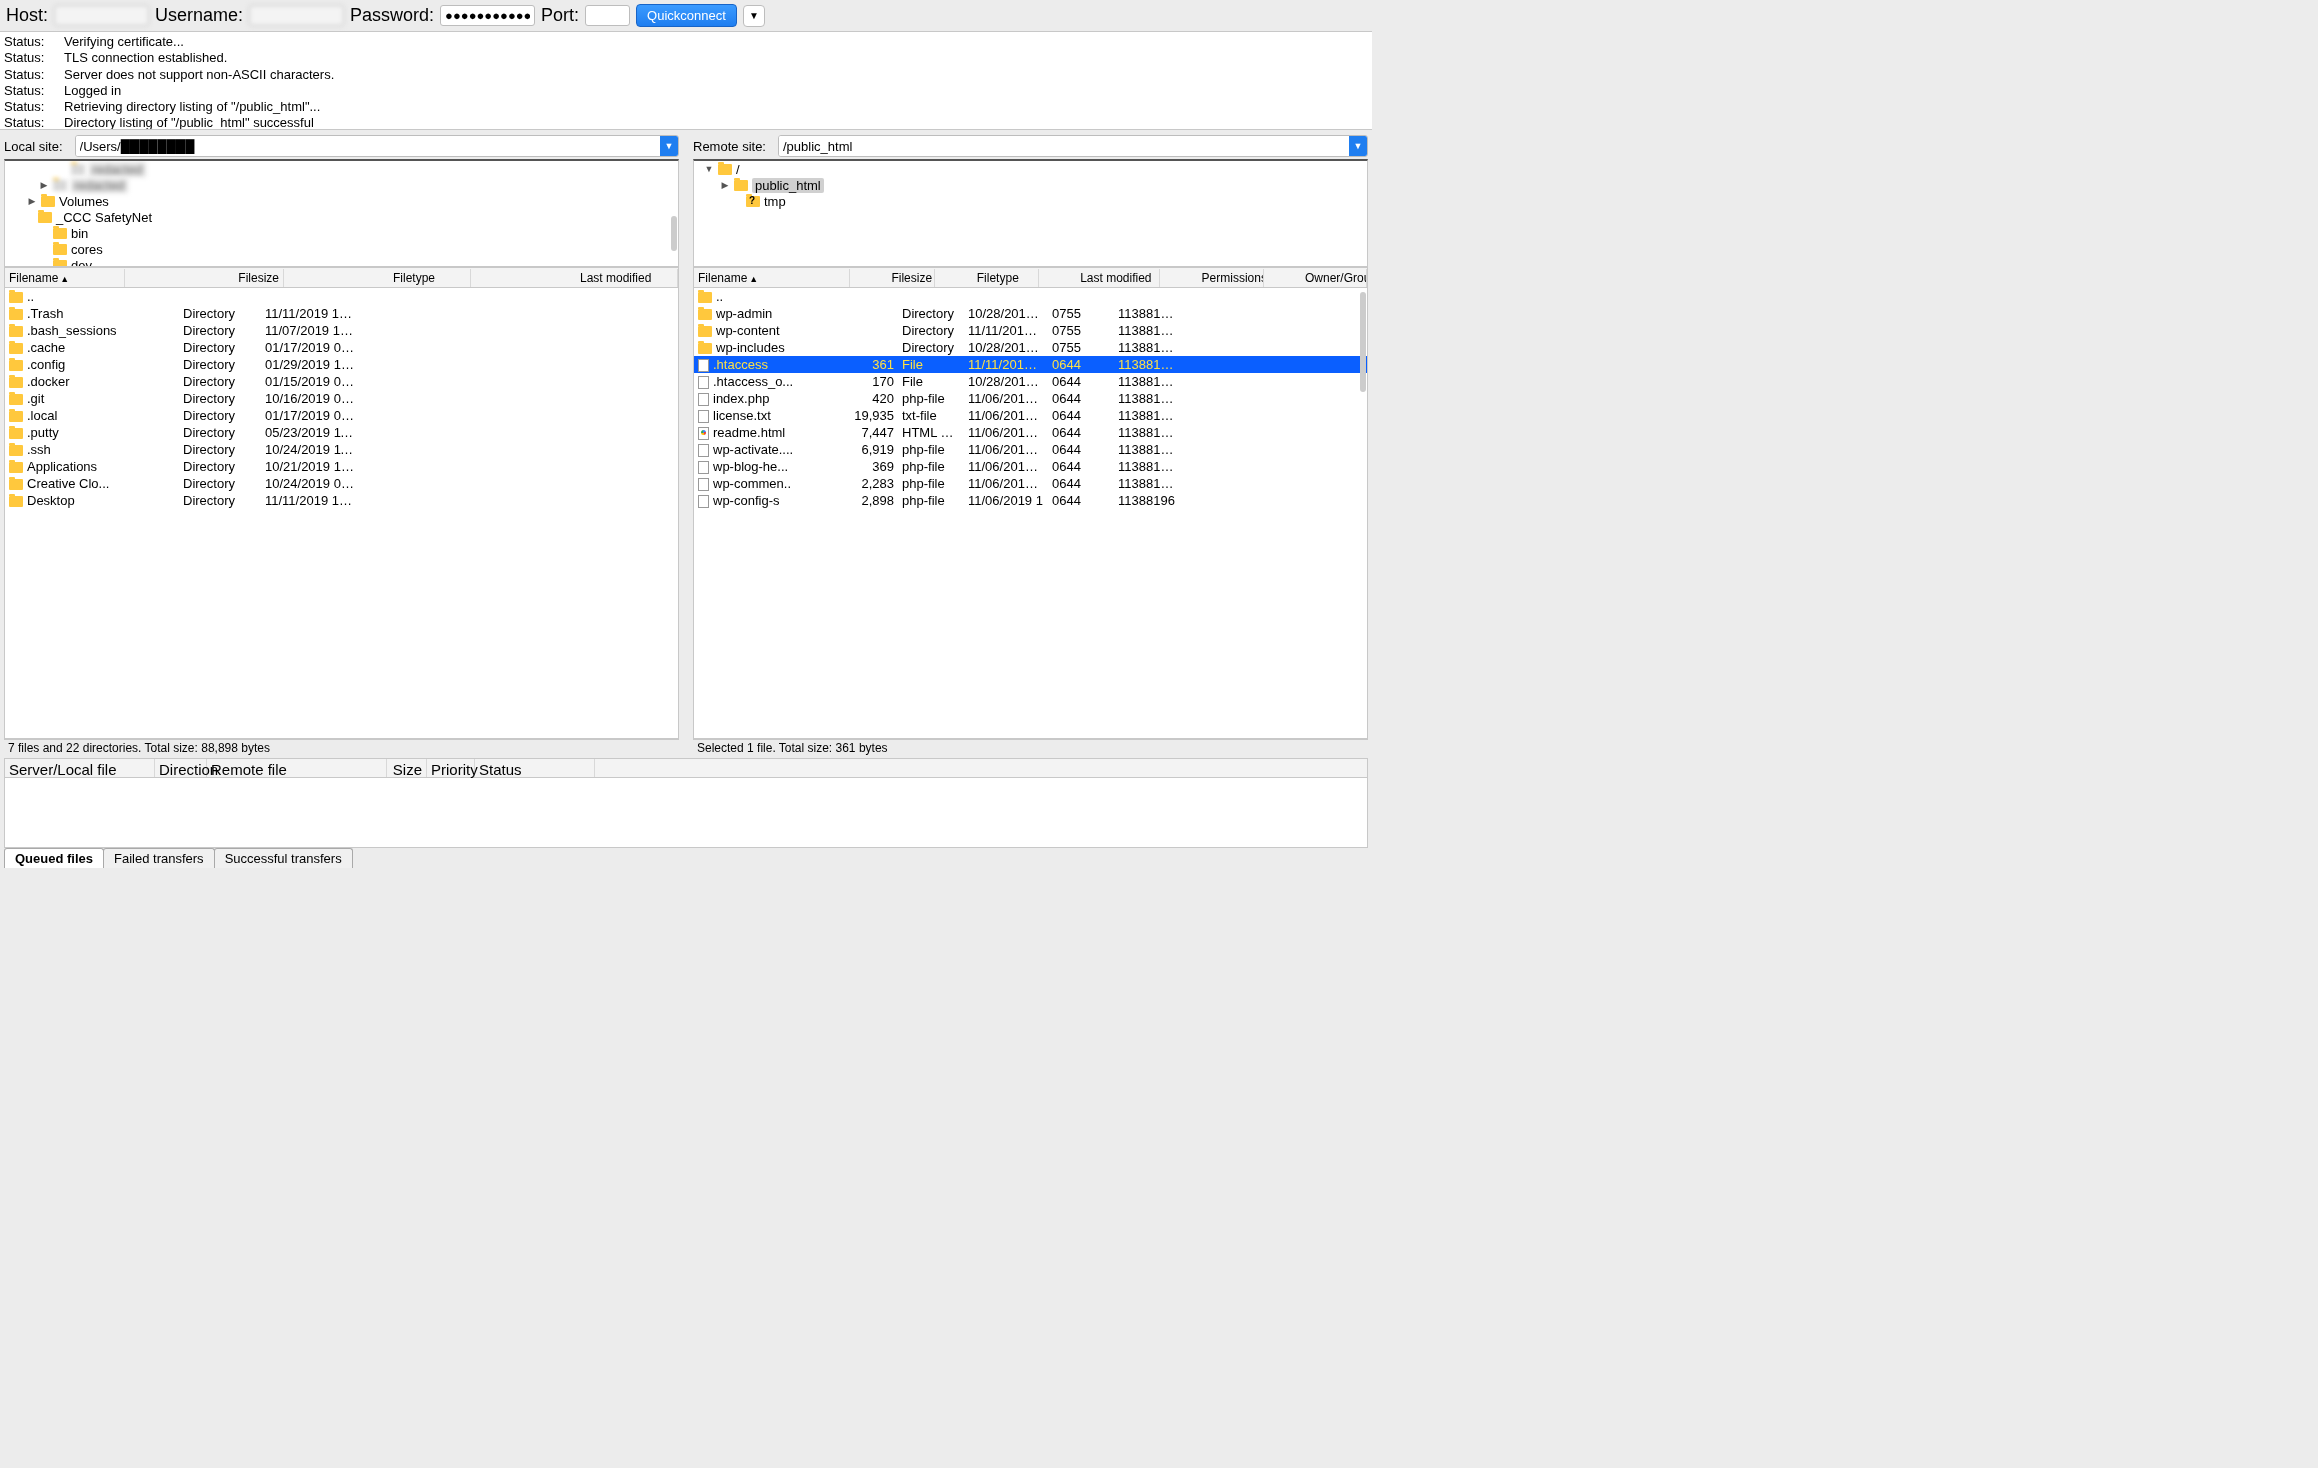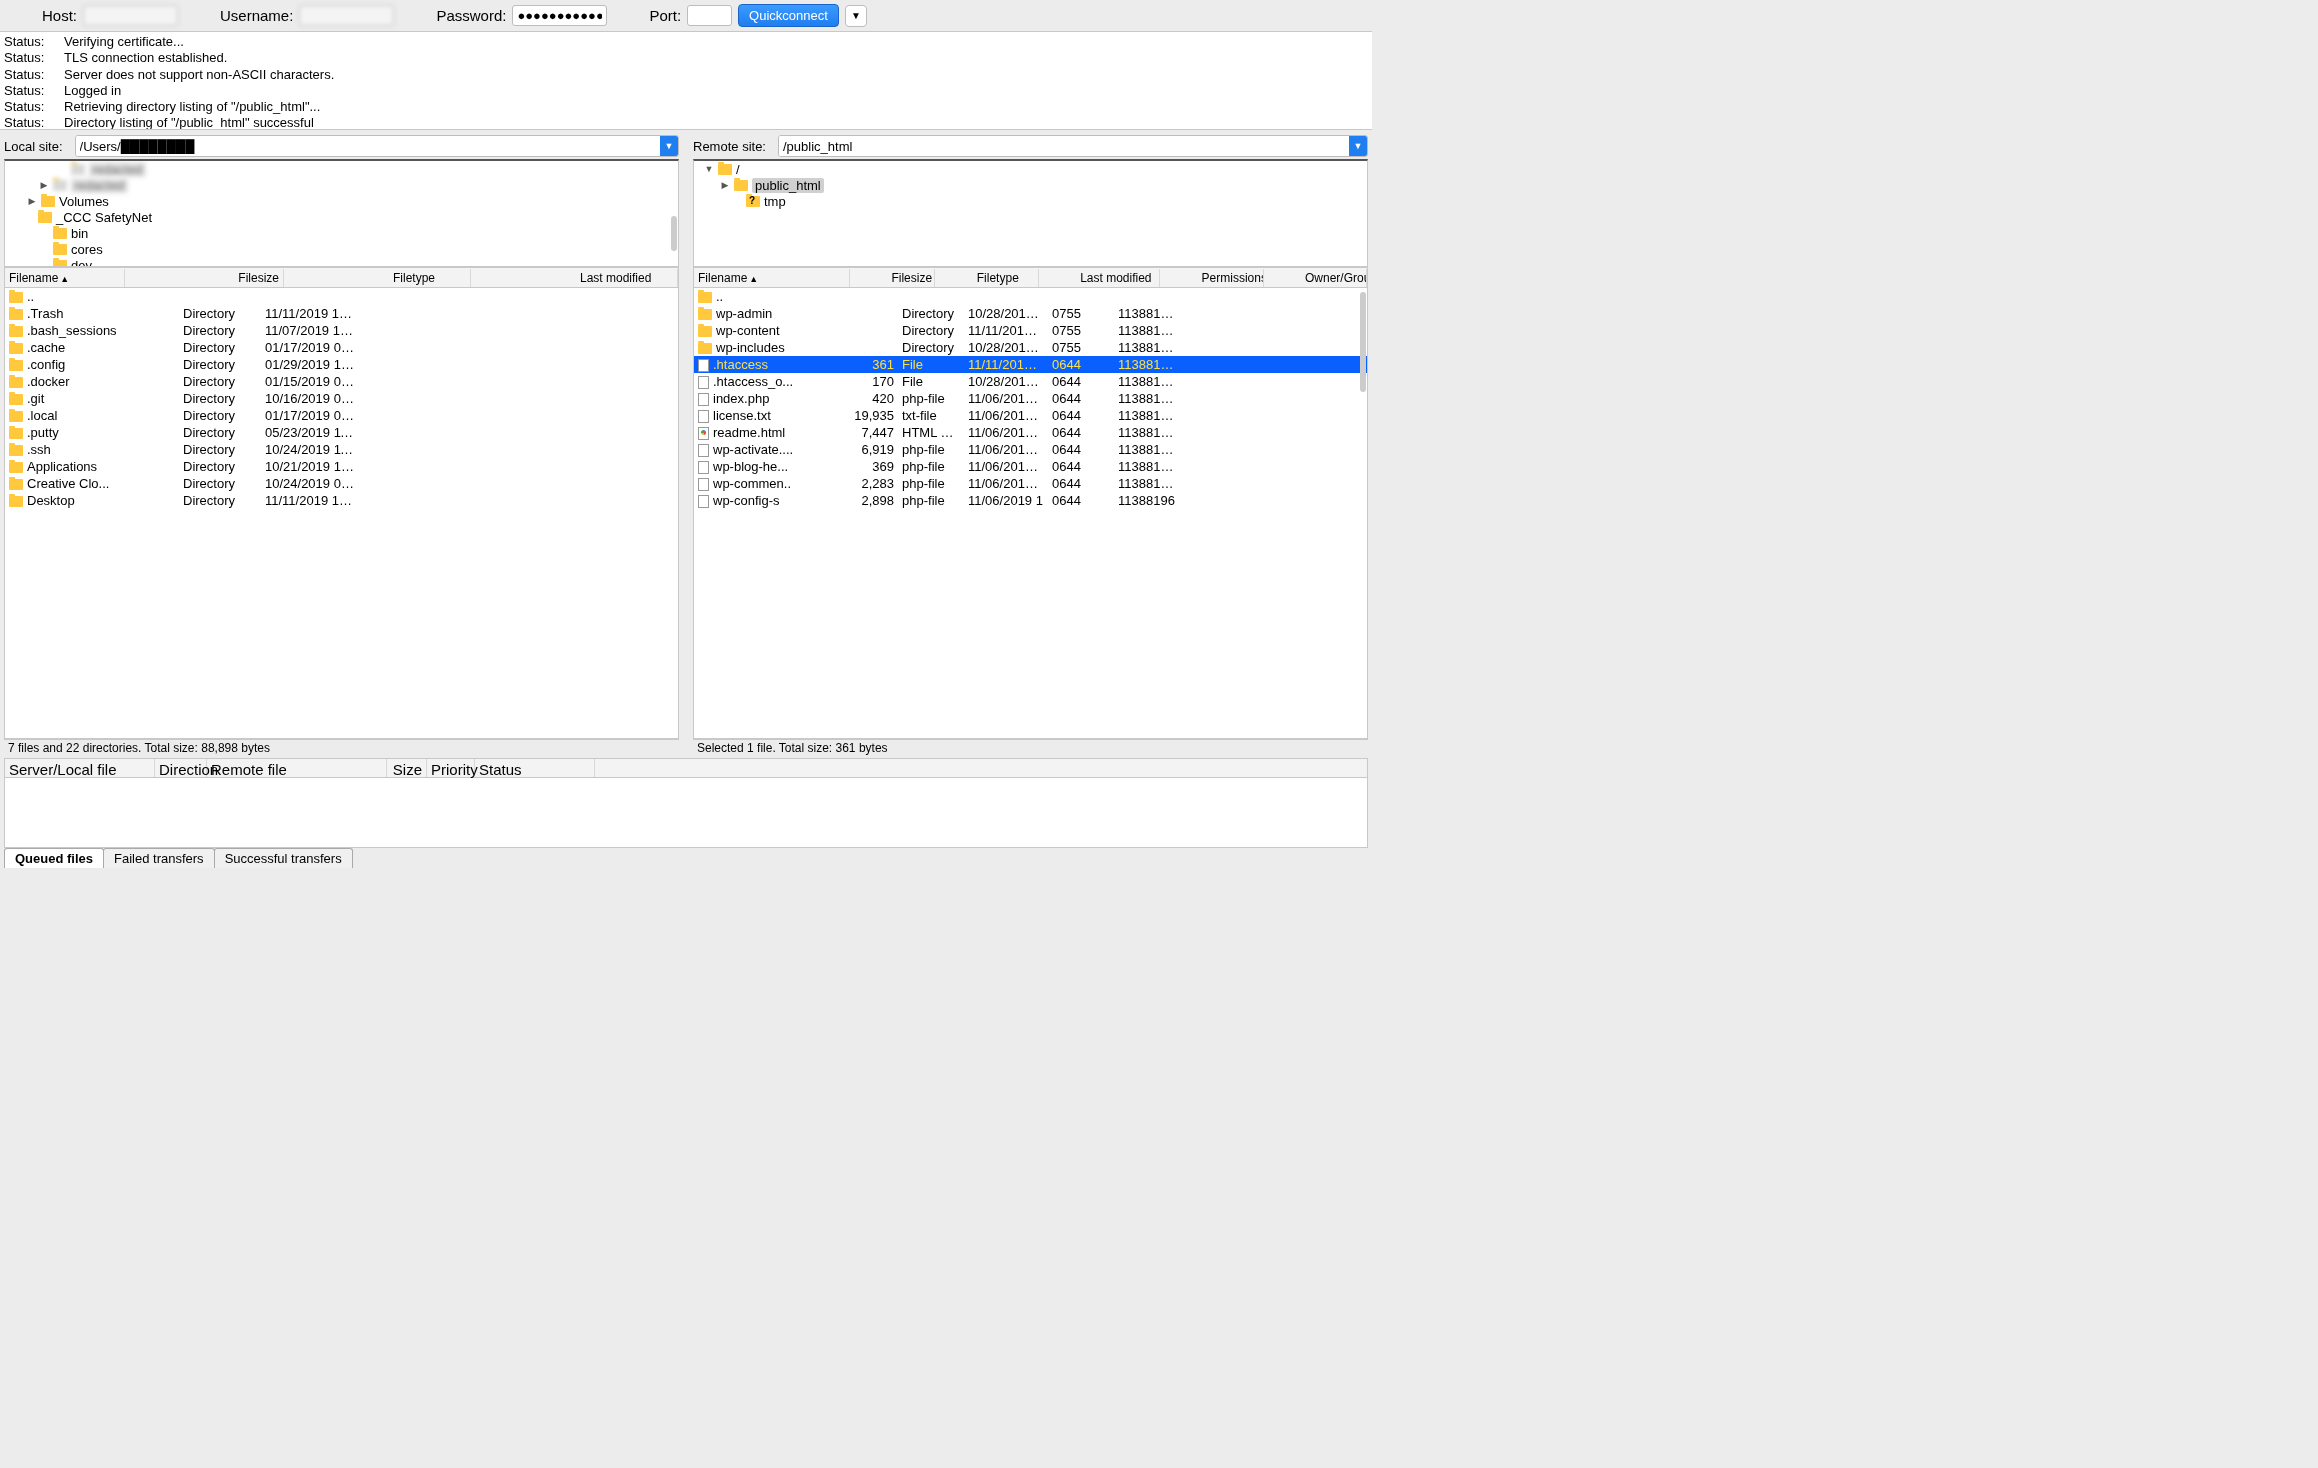--- a/index.html
+++ b/index.html
@@ -16,21 +16,21 @@
 
 
 .conn-bar {
   display: flex;
   align-items: center;
   gap: 6px;
   padding: 4px 6px;
   background: #ececec;
   border-bottom: 1px solid #c8c8c8;
 }
-.conn-bar label { font-size: 15px; margin-left: 36px; }
+.conn-bar label { font-size: 18px; }
 .conn-bar input {
   font-size: 13px;
   padding: 2px 4px;
   border: 1px solid #bdbdbd;
   border-radius: 3px;
   background: #fff;
 }
 .conn-bar .blurred {
   background: #f4f4f4;
   filter: blur(2px);

